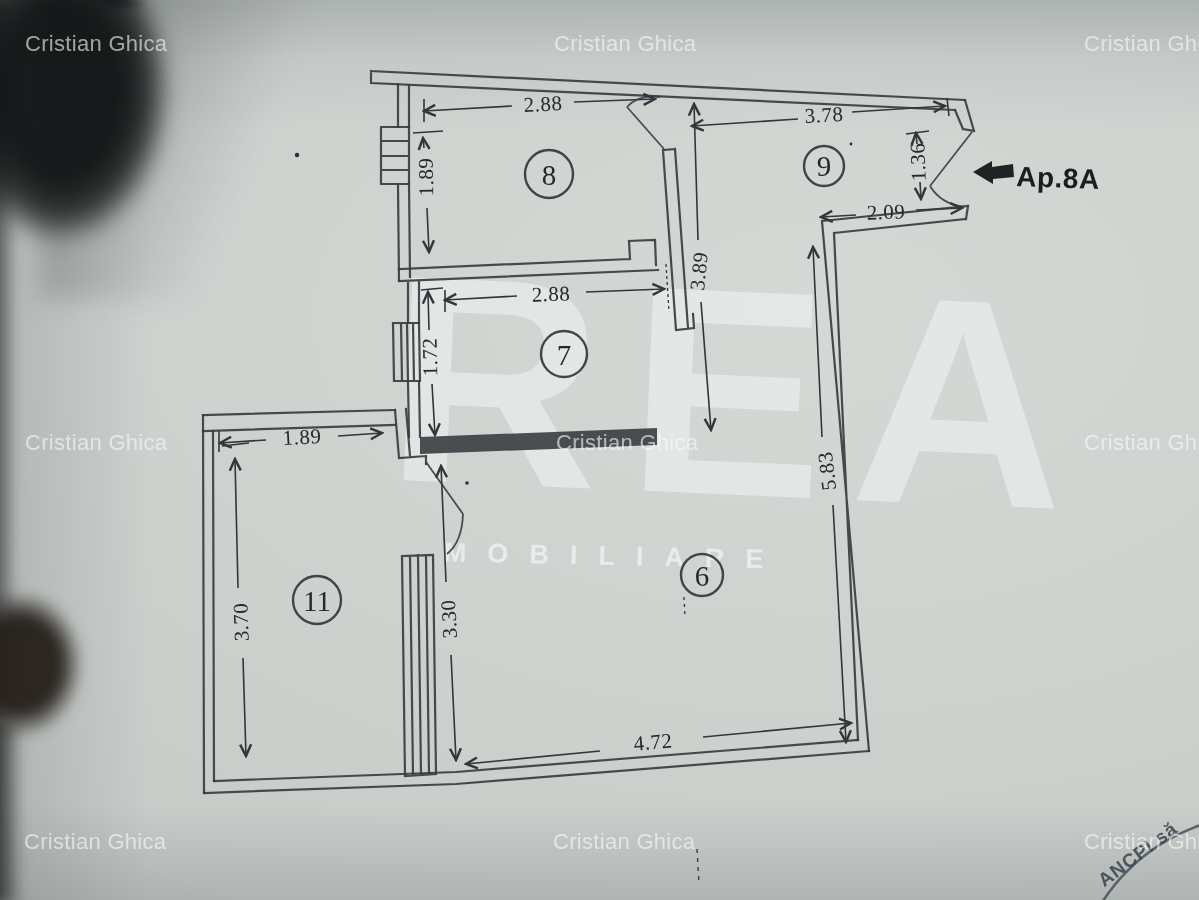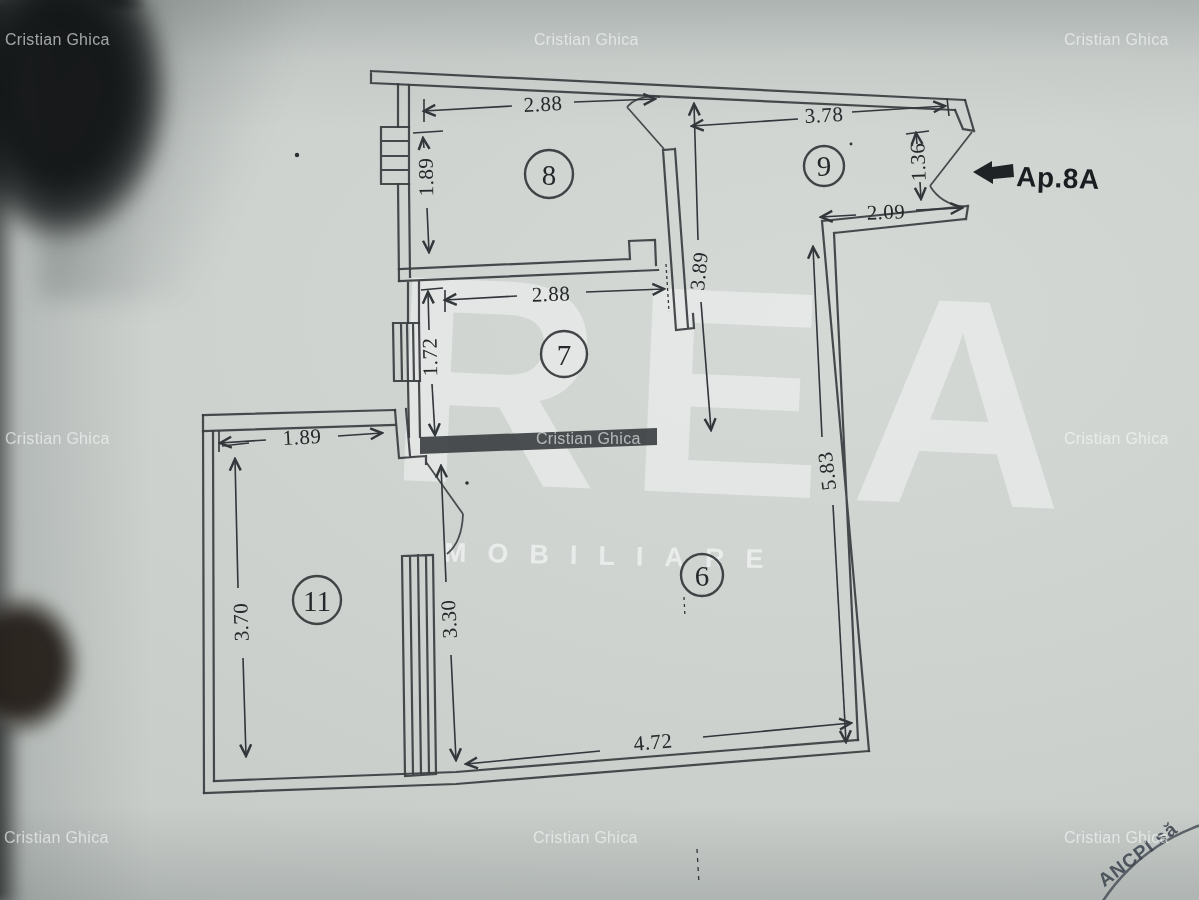--- a/index.html
+++ b/index.html
@@ -19,21 +19,21 @@
     background:radial-gradient(closest-side, rgba(17,20,21,.96) 45%, rgba(17,20,21,.75) 62%, rgba(17,20,21,0) 78%);}
   #curl-shade{left:40px;top:-20px;width:330px;height:320px;filter:blur(12px);
     background:linear-gradient(112deg, rgba(80,88,86,.55), rgba(80,88,86,0) 62%);}
   #nub-top{left:84px;top:-12px;width:64px;height:24px;filter:blur(3px);transform:rotate(6deg);
     background:radial-gradient(closest-side, rgba(20,23,24,.9), rgba(20,23,24,0));}
   #corner-blob-bl{left:-60px;top:572px;width:160px;height:185px;filter:blur(6px);
     background:radial-gradient(closest-side, rgba(38,32,27,.96) 50%, rgba(38,32,27,0) 80%);}
   #strip-bl{left:-14px;top:725px;width:40px;height:185px;filter:blur(5px);
     background:linear-gradient(90deg, rgba(35,38,37,.7), rgba(35,38,37,0));}
 
-  .wm{position:absolute;font-size:16px;letter-spacing:.3px;color:rgba(247,250,249,.62);white-space:nowrap;}
+  .wm{position:absolute;font-size:22px;letter-spacing:.3px;color:rgba(247,250,249,.62);white-space:nowrap;margin-left:20px;}
   #brand-rea{
     position:absolute;left:388px;top:246px;font-size:295px;line-height:1;font-weight:bold;
     letter-spacing:28px;color:rgba(255,255,255,.40);transform:rotate(2.5deg);white-space:nowrap;
   }
   #brand-sub{
     position:absolute;left:444px;top:541px;font-size:27px;font-weight:bold;letter-spacing:21px;
     color:rgba(255,255,255,.55);transform:rotate(1.2deg);white-space:nowrap;
   }
   #stamp-text{
     position:absolute;left:1094px;top:874px;transform:rotate(-37deg);transform-origin:left top;

